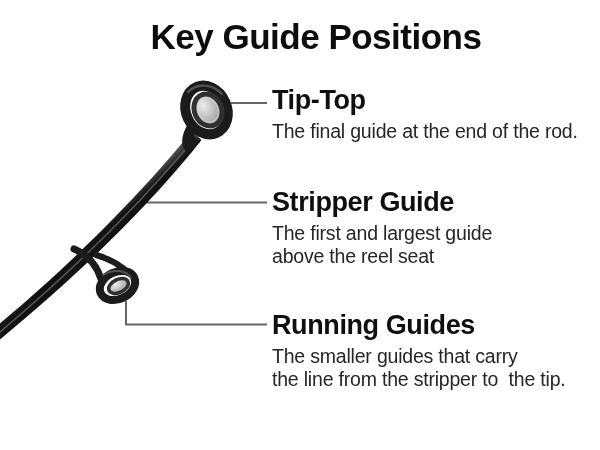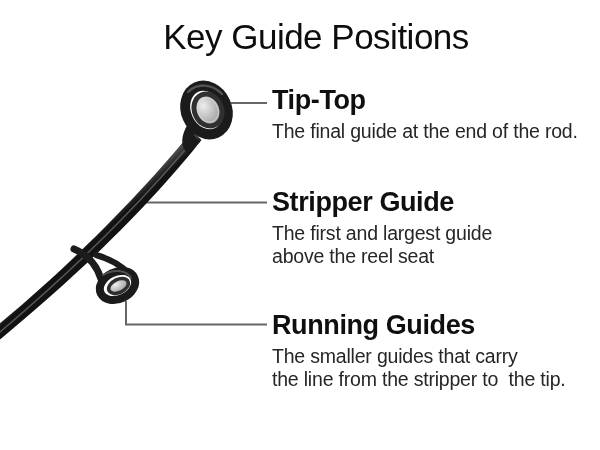--- a/index.html
+++ b/index.html
@@ -22,21 +22,21 @@
   .page-title {
     position: absolute;
     top: 19px;
     left: 0;
     right: 0;
     margin: 0;
     padding-left: 32px;
     text-align: center;
     font-size: 35px;
     line-height: 36px;
-    font-weight: 400;
+    font-weight: 700;
     letter-spacing: -0.5px;
     color: #0d0d0d;
   }
   .ann {
     position: absolute;
     left: 272px;
     width: 330px;
   }
   .ann h2 {
     margin: 0;

